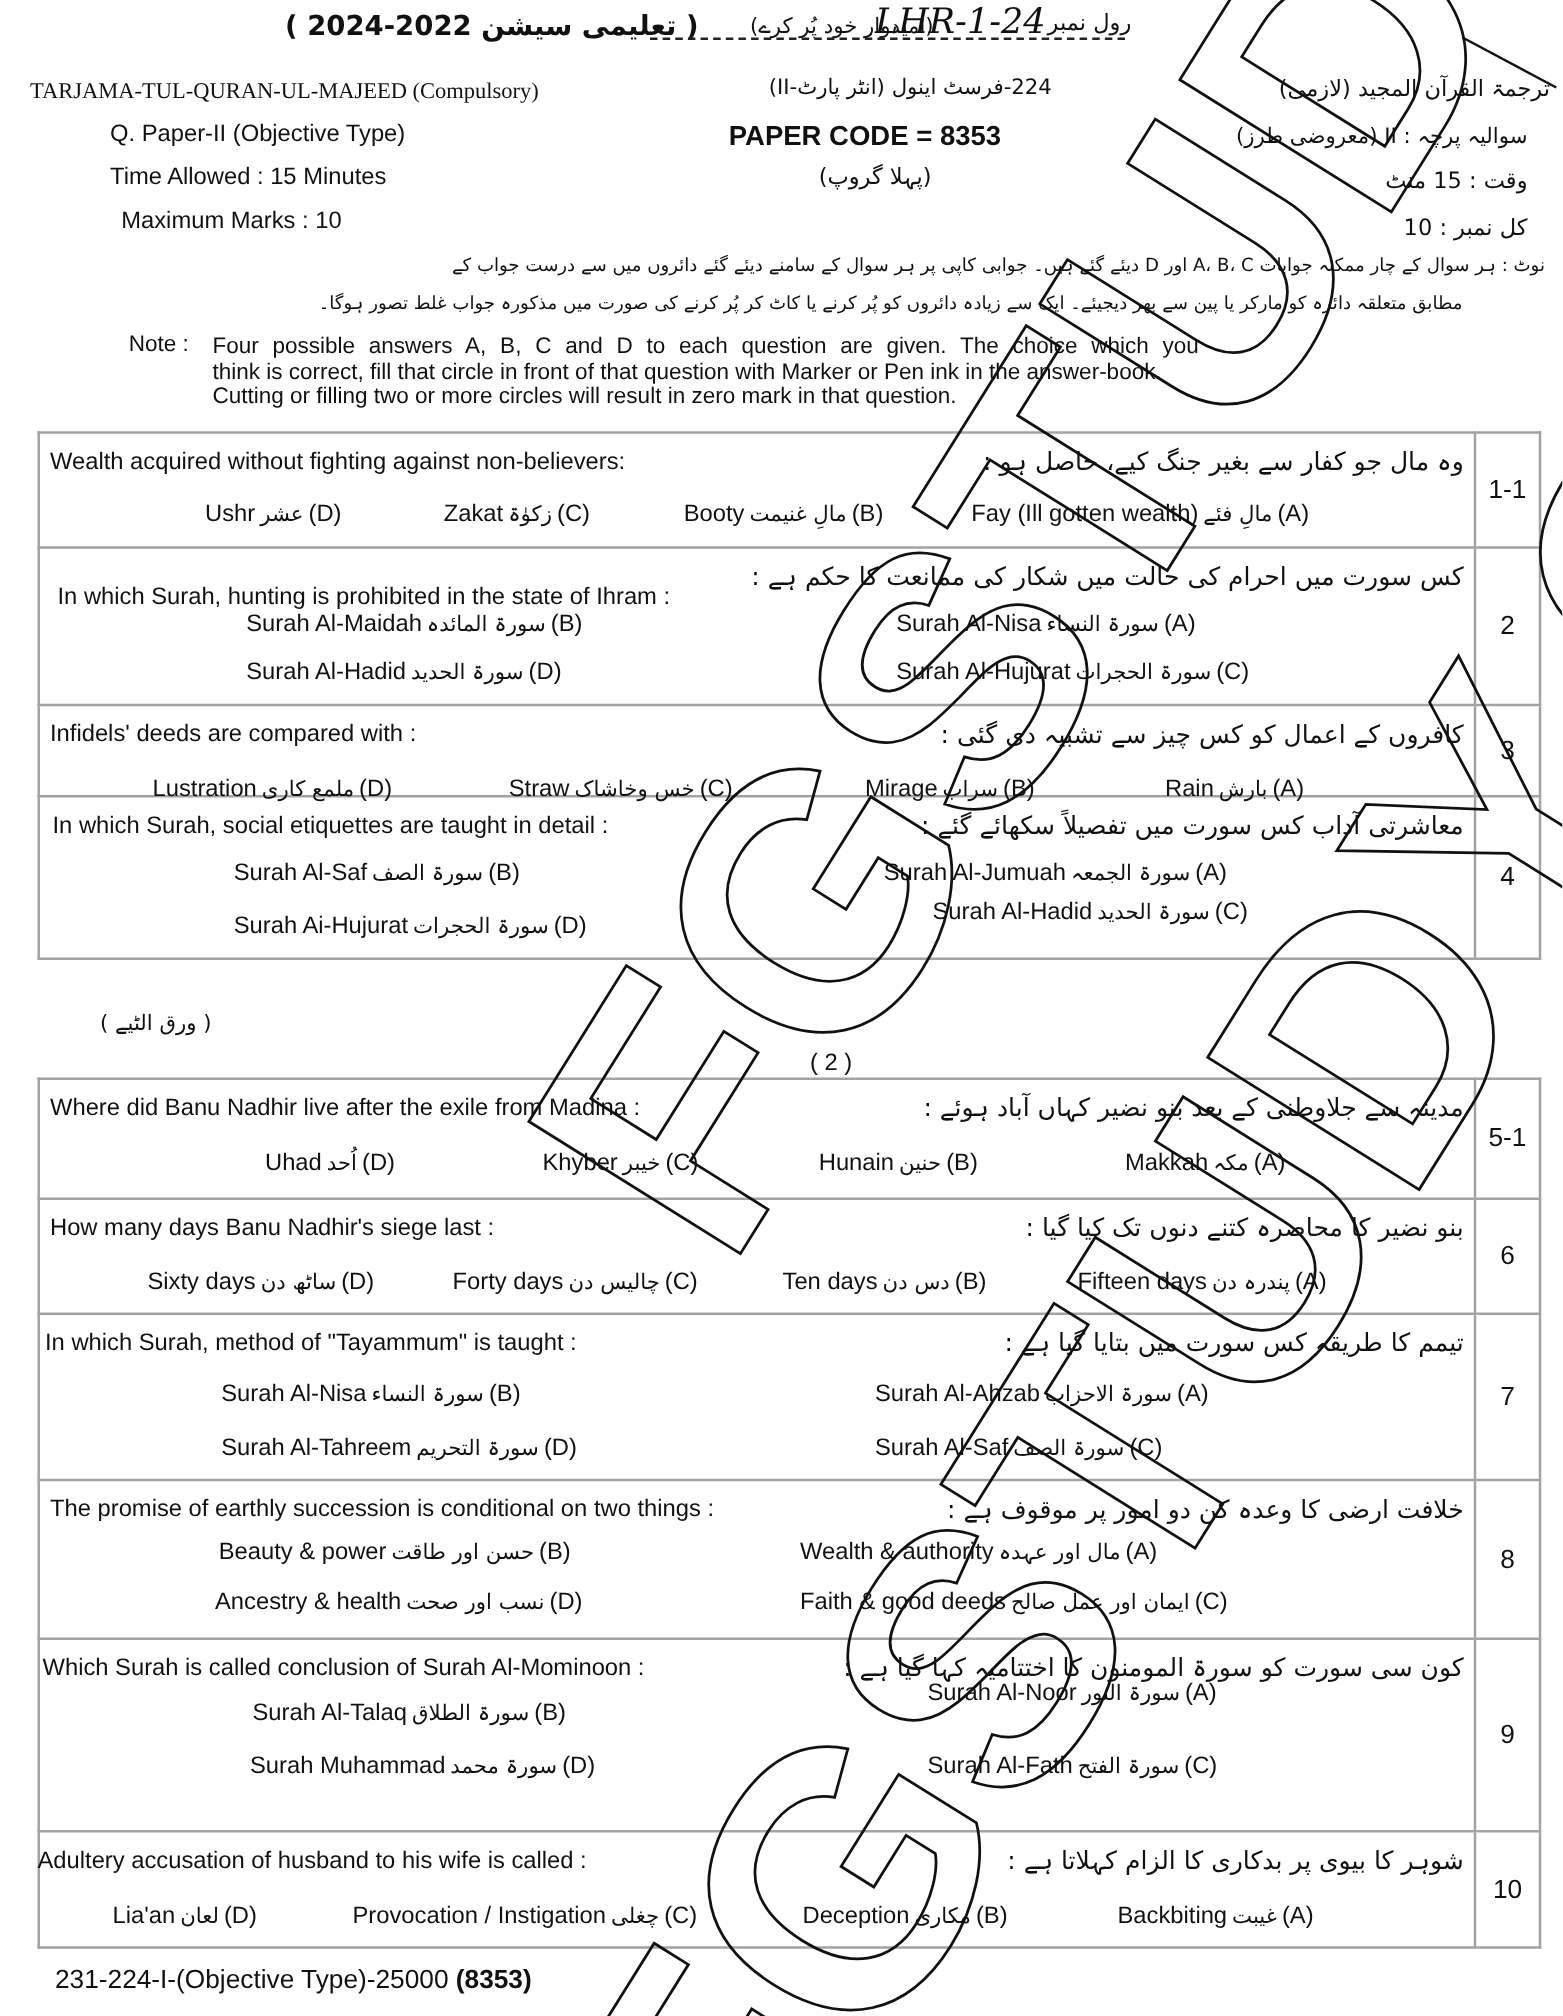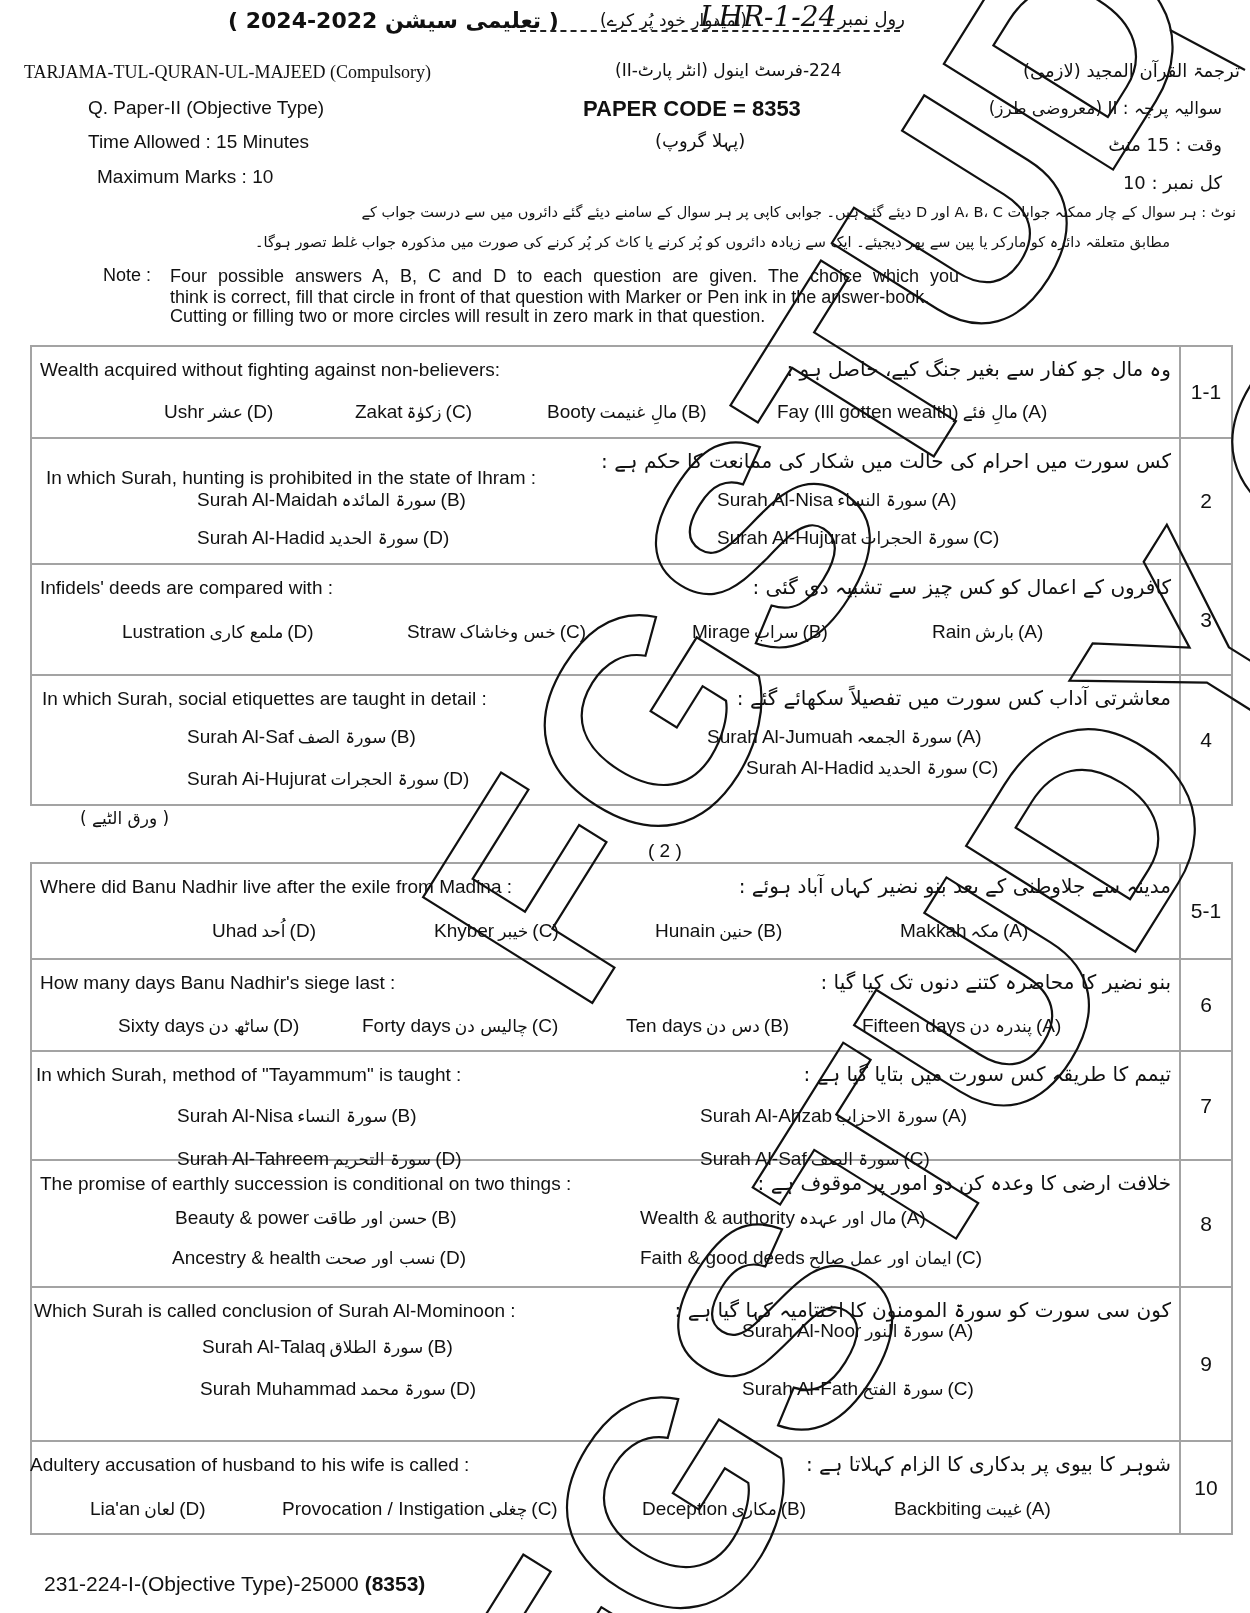--- a/index.html
+++ b/index.html
@@ -76,21 +76,21 @@
       <div class="qtext" style="left:14px;margin-top:16px;">In which Surah, hunting is prohibited in the state of Ihram :</div>
       <div class="qurdu">کس سورت میں احرام کی حالت میں شکار کی ممانعت کا حکم ہے :</div>
       <div class="opt" style="left:165px; top:50px;"><span>Surah Al-Maidah</span><span class="u">سورۃ المائدہ</span><span>(B)</span></div>
       <div class="opt" style="left:685px; top:50px;"><span>Surah Al-Nisa</span><span class="u">سورۃ النساء</span><span>(A)</span></div>
       <div class="opt" style="left:165px; top:88px;"><span>Surah Al-Hadid</span><span class="u">سورۃ الحدید</span><span>(D)</span></div>
       <div class="opt" style="left:685px; top:88px;"><span>Surah Al-Hujurat</span><span class="u">سورۃ الحجرات</span><span>(C)</span></div>
     </td>
     <td class="num">2</td>
   </tr>
 
-  <tr style="height:111px;">
+  <tr style="height:73px;">
     <td class="qrow">
       <div class="qtext">Infidels' deeds are compared with :</div>
       <div class="qurdu">کافروں کے اعمال کو کس چیز سے تشبیہ دی گئی :</div>
       <div class="opt" style="left:90px; top:56px;"><span>Lustration</span><span class="u">ملمع کاری</span><span>(D)</span></div>
       <div class="opt" style="left:375px; top:56px;"><span>Straw</span><span class="u">خس وخاشاک</span><span>(C)</span></div>
       <div class="opt" style="left:660px; top:56px;"><span>Mirage</span><span class="u">سراب</span><span>(B)</span></div>
       <div class="opt" style="left:900px; top:56px;"><span>Rain</span><span class="u">بارش</span><span>(A)</span></div>
     </td>
     <td class="num">3</td>
   </tr>
@@ -132,21 +132,21 @@
       <div class="qtext">How many days Banu Nadhir's siege last :</div>
       <div class="qurdu">بنو نضیر کا محاصرہ کتنے دنوں تک کیا گیا :</div>
       <div class="opt" style="left:86px; top:55px;"><span>Sixty days</span><span class="u">ساٹھ دن</span><span>(D)</span></div>
       <div class="opt" style="left:330px; top:55px;"><span>Forty days</span><span class="u">چالیس دن</span><span>(C)</span></div>
       <div class="opt" style="left:594px; top:55px;"><span>Ten days</span><span class="u">دس دن</span><span>(B)</span></div>
       <div class="opt" style="left:830px; top:55px;"><span>Fifteen days</span><span class="u">پندرہ دن</span><span>(A)</span></div>
     </td>
     <td class="num">6</td>
   </tr>
 
-  <tr style="height:109px;">
+  <tr style="height:133px;">
     <td class="qrow">
       <div class="qtext" style="left:4px;">In which Surah, method of "Tayammum" is taught :</div>
       <div class="qurdu">تیمم کا طریقہ کس سورت میں بتایا گیا ہے :</div>
       <div class="opt" style="left:145px; top:53px;"><span>Surah Al-Nisa</span><span class="u">سورۃ النساء</span><span>(B)</span></div>
       <div class="opt" style="left:668px; top:53px;"><span>Surah Al-Ahzab</span><span class="u">سورۃ الاحزاب</span><span>(A)</span></div>
       <div class="opt" style="left:145px; top:96px;"><span>Surah Al-Tahreem</span><span class="u">سورۃ التحریم</span><span>(D)</span></div>
       <div class="opt" style="left:668px; top:96px;"><span>Surah Al-Saf</span><span class="u">سورۃ الصف</span><span>(C)</span></div>
     </td>
     <td class="num">7</td>
   </tr>

